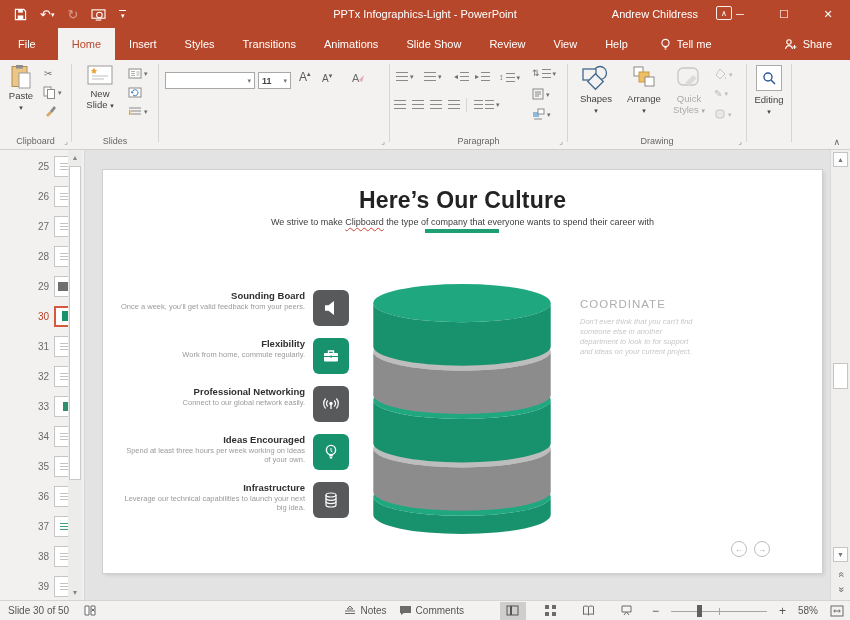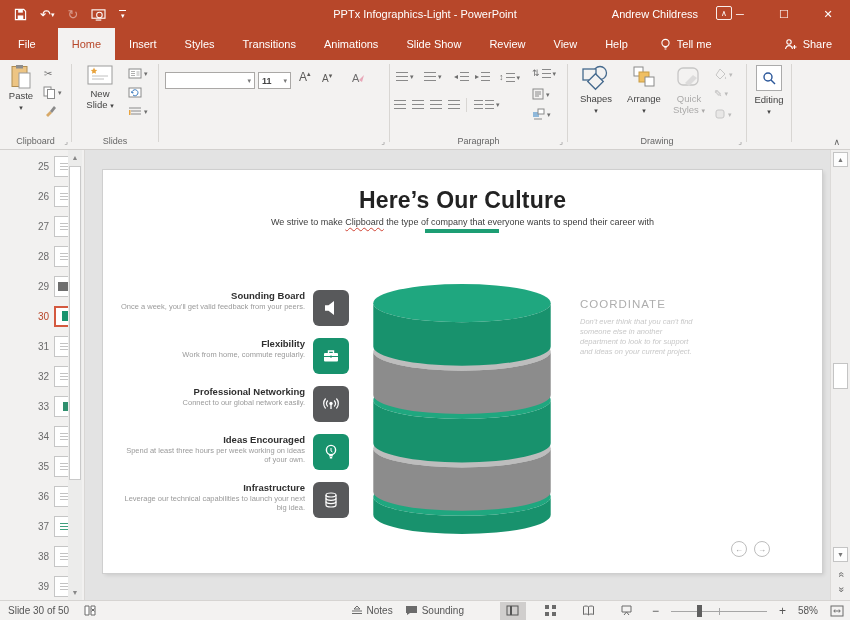--- a/index.html
+++ b/index.html
@@ -616,21 +616,21 @@
         <svg width="12" height="11" viewBox="0 0 12 11">
             <path d="M6 1l3 3H3z" fill="none" stroke="#6b6b6b"></path>
             <path d="M1 6h10M1 8.5h10" stroke="#6b6b6b"></path>
           </svg>
         <span>Notes</span>
       </span>
       <span class="sb-ic">
         <svg width="13" height="11" viewBox="0 0 13 11">
             <path d="M1 1h11v7H5L2 10V8H1z" fill="#6b6b6b"></path>
           </svg>
-        <span>Sounding</span>
+        <span>Comments</span>
       </span>
       <span style="width:12px"></span>
       <span class="viewbtn sel">
         <svg width="13" height="11" viewBox="0 0 13 11">
             <rect x="1" y="1" width="3.5" height="9" fill="none" stroke="#555"></rect>
             <rect x="5.5" y="1" width="6.5" height="9" fill="none" stroke="#555"></rect>
           </svg>
       </span>
       <span class="viewbtn">
           <span class="grid4"></span>

